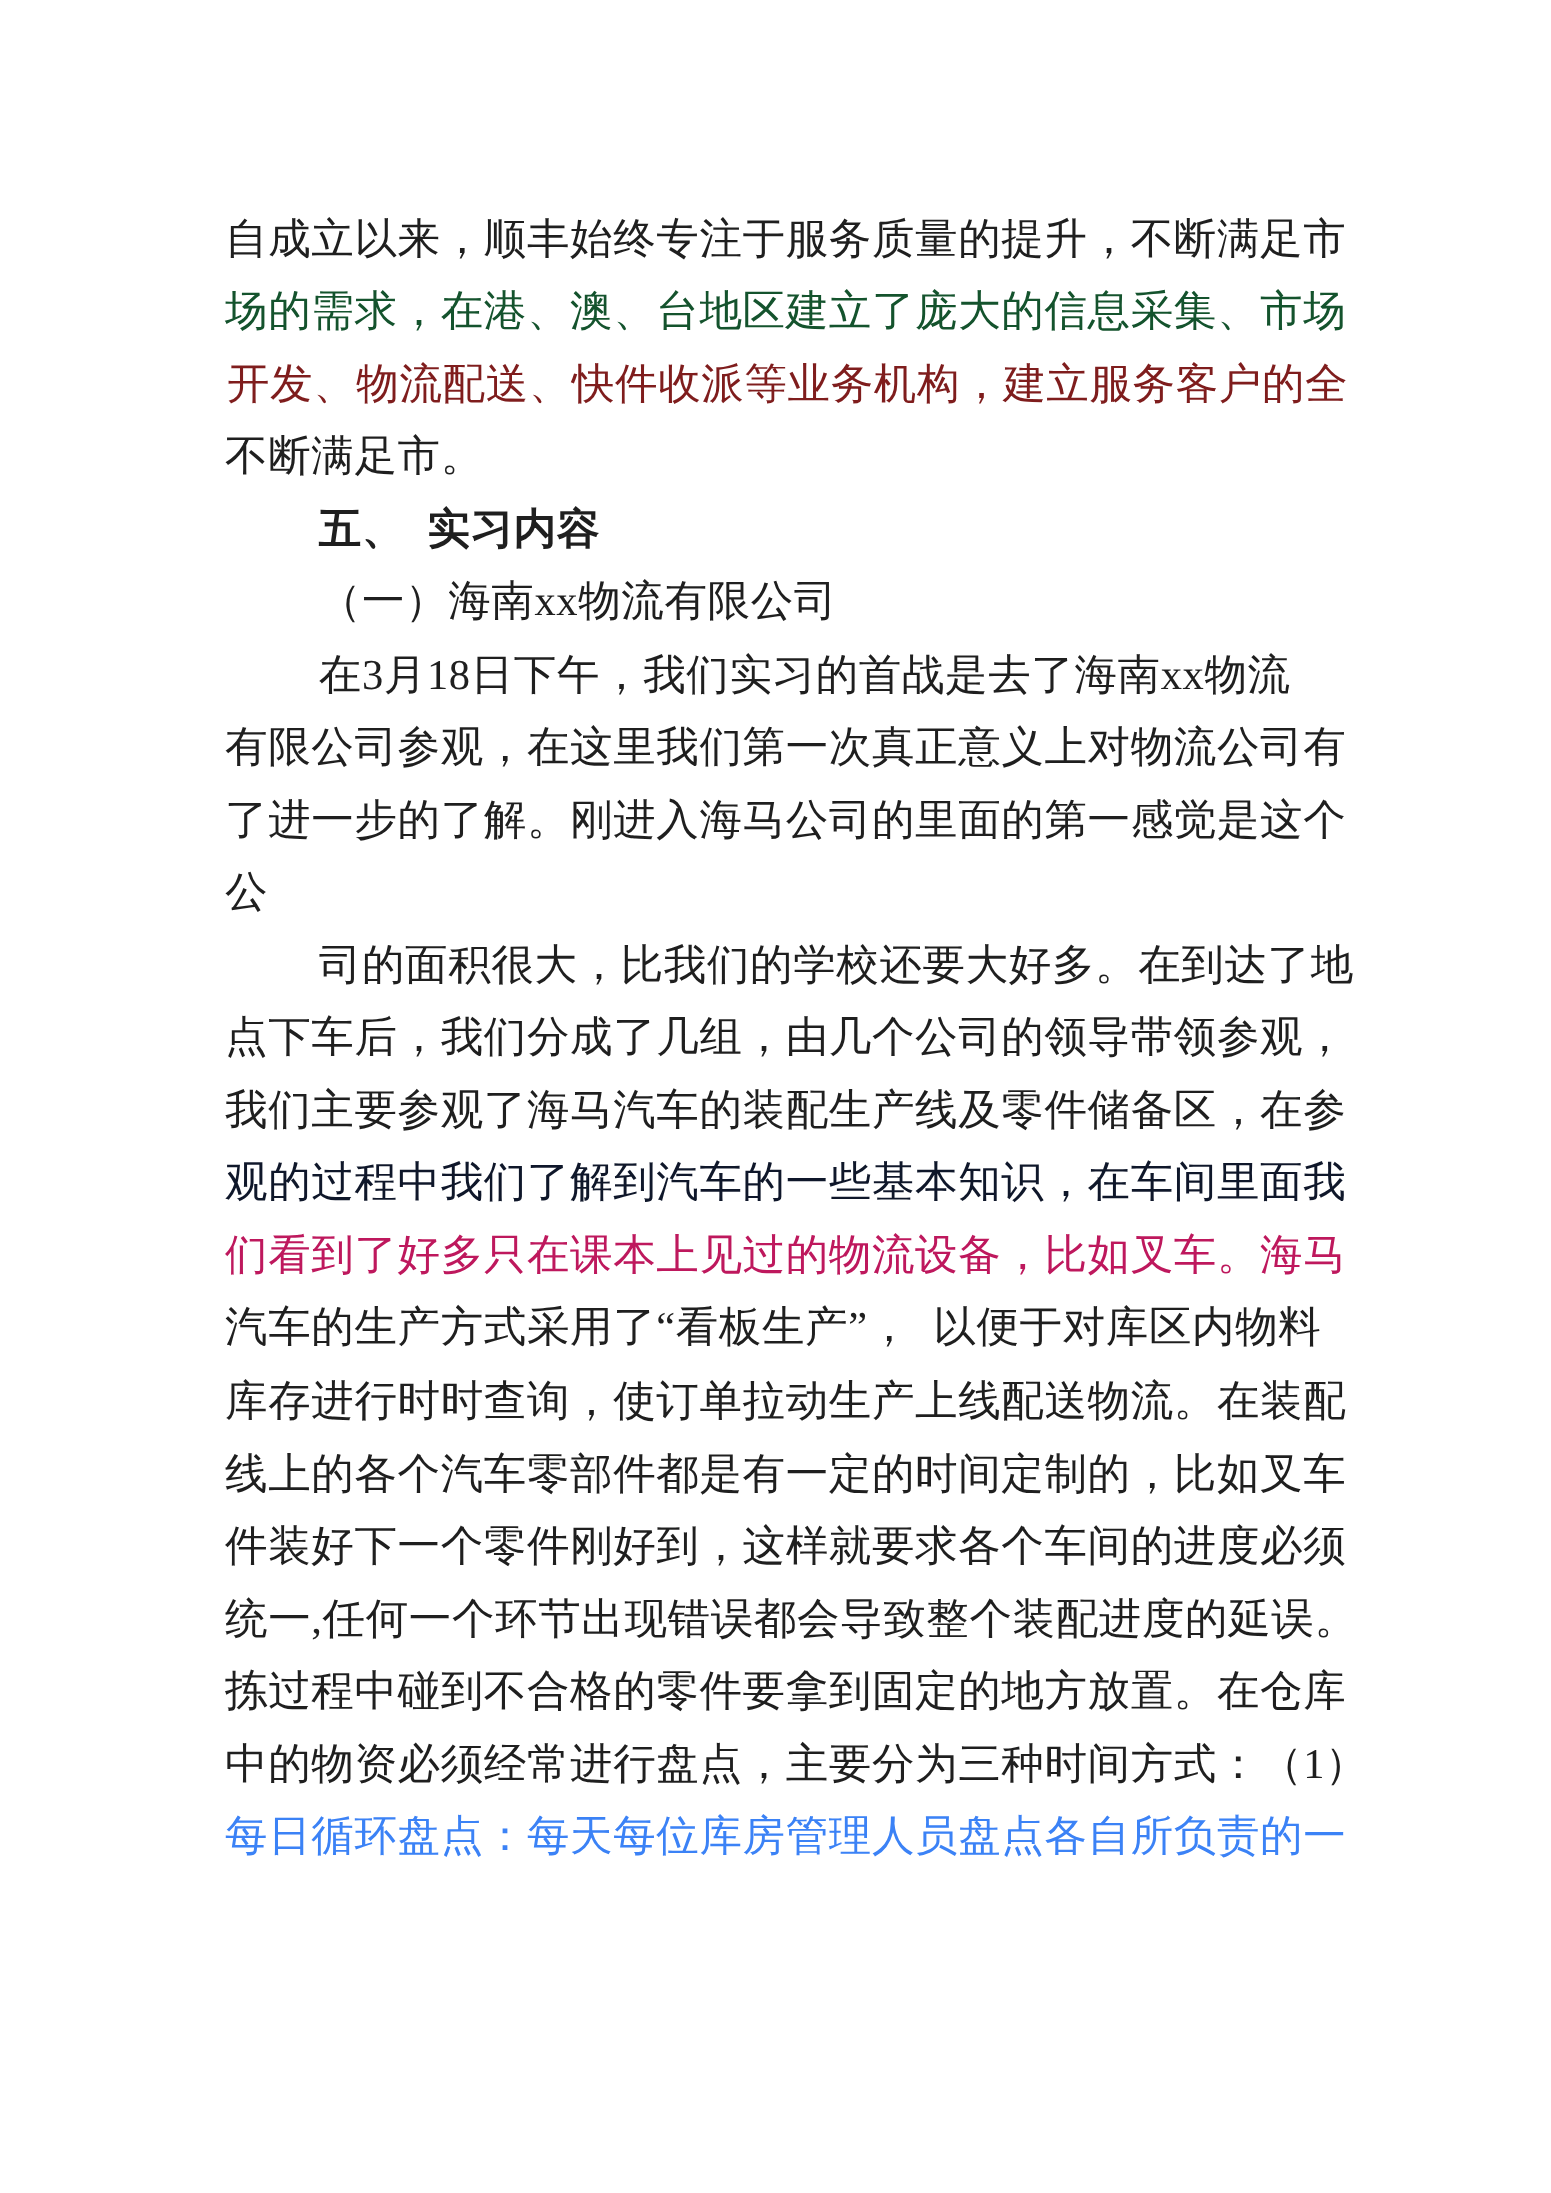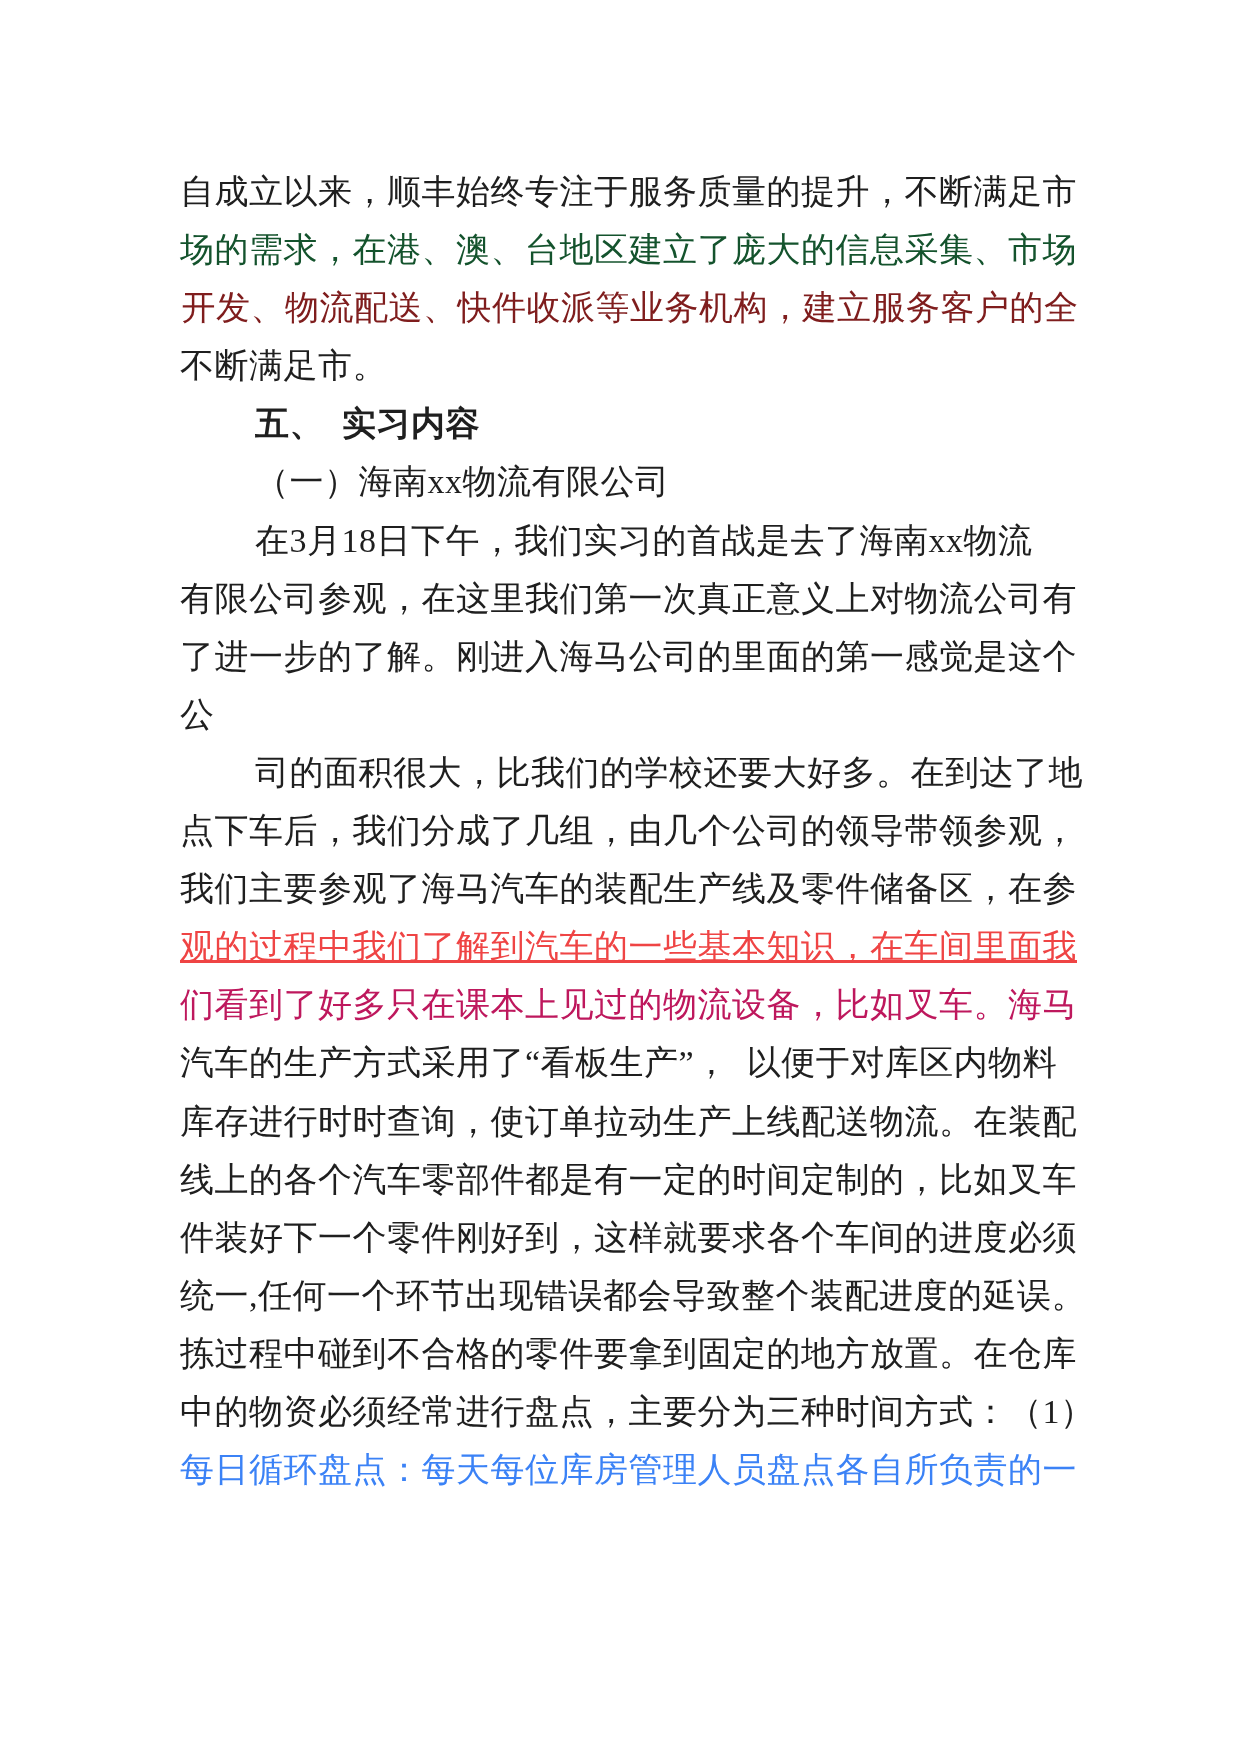--- a/index.html
+++ b/index.html
@@ -50,21 +50,21 @@
       <div class="line" style="color: rgb(31, 31, 31);">不断满足市。</div>
       <div class="line indent" style="color: rgb(31, 31, 31); font-weight: bold;">五、  实习内容</div>
       <div class="line indent" style="color: rgb(31, 31, 31);">（一）海南xx物流有限公司</div>
       <div class="line indent" style="color: rgb(31, 31, 31);">在3月18日下午，我们实习的首战是去了海南xx物流</div>
       <div class="line" style="color: rgb(31, 31, 31);">有限公司参观，在这里我们第一次真正意义上对物流公司有</div>
       <div class="line" style="color: rgb(31, 31, 31);">了进一步的了解。刚进入海马公司的里面的第一感觉是这个</div>
       <div class="line" style="color: rgb(31, 31, 31);">公</div>
       <div class="line indent" style="color: rgb(31, 31, 31);">司的面积很大，比我们的学校还要大好多。在到达了地</div>
       <div class="line" style="color: rgb(31, 31, 31);">点下车后，我们分成了几组，由几个公司的领导带领参观，</div>
       <div class="line" style="color: rgb(31, 31, 31);">我们主要参观了海马汽车的装配生产线及零件储备区，在参</div>
-      <div class="line" style="color: #ef4444; text-decoration: underline;">观的过程中我们了解到汽车的一些基本知识，在车间里面我</div>
+      <div class="line" style="color: #0f172a;">观的过程中我们了解到汽车的一些基本知识，在车间里面我</div>
       <div class="line" style="color: #be185d;">们看到了好多只在课本上见过的物流设备，比如叉车。海马</div>
       <div class="line" style="color: rgb(31, 31, 31);">汽车的生产方式采用了“看板生产”，  以便于对库区内物料</div>
       <div class="line" style="color: rgb(31, 31, 31);">库存进行时时查询，使订单拉动生产上线配送物流。在装配</div>
       <div class="line" style="color: rgb(31, 31, 31);">线上的各个汽车零部件都是有一定的时间定制的，比如叉车</div>
       <div class="line" style="color: rgb(31, 31, 31);">件装好下一个零件刚好到，这样就要求各个车间的进度必须</div>
       <div class="line" style="color: rgb(31, 31, 31);">统一,任何一个环节出现错误都会导致整个装配进度的延误。</div>
       <div class="line" style="color: rgb(31, 31, 31);">拣过程中碰到不合格的零件要拿到固定的地方放置。在仓库</div>
       <div class="line" style="color: rgb(31, 31, 31);">中的物资必须经常进行盘点，主要分为三种时间方式：（1）</div>
       <div class="line" style="color: #3b82f6;">每日循环盘点：每天每位库房管理人员盘点各自所负责的一</div>
     </div>

